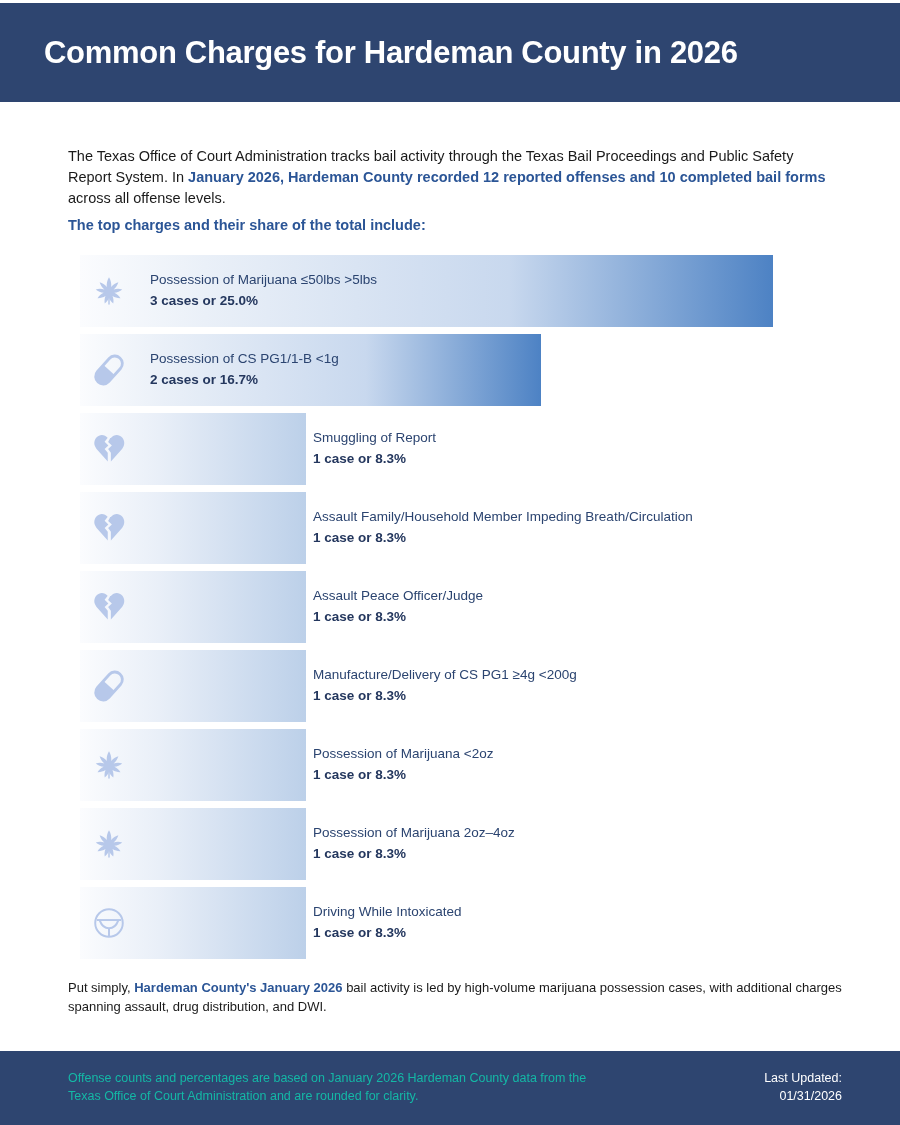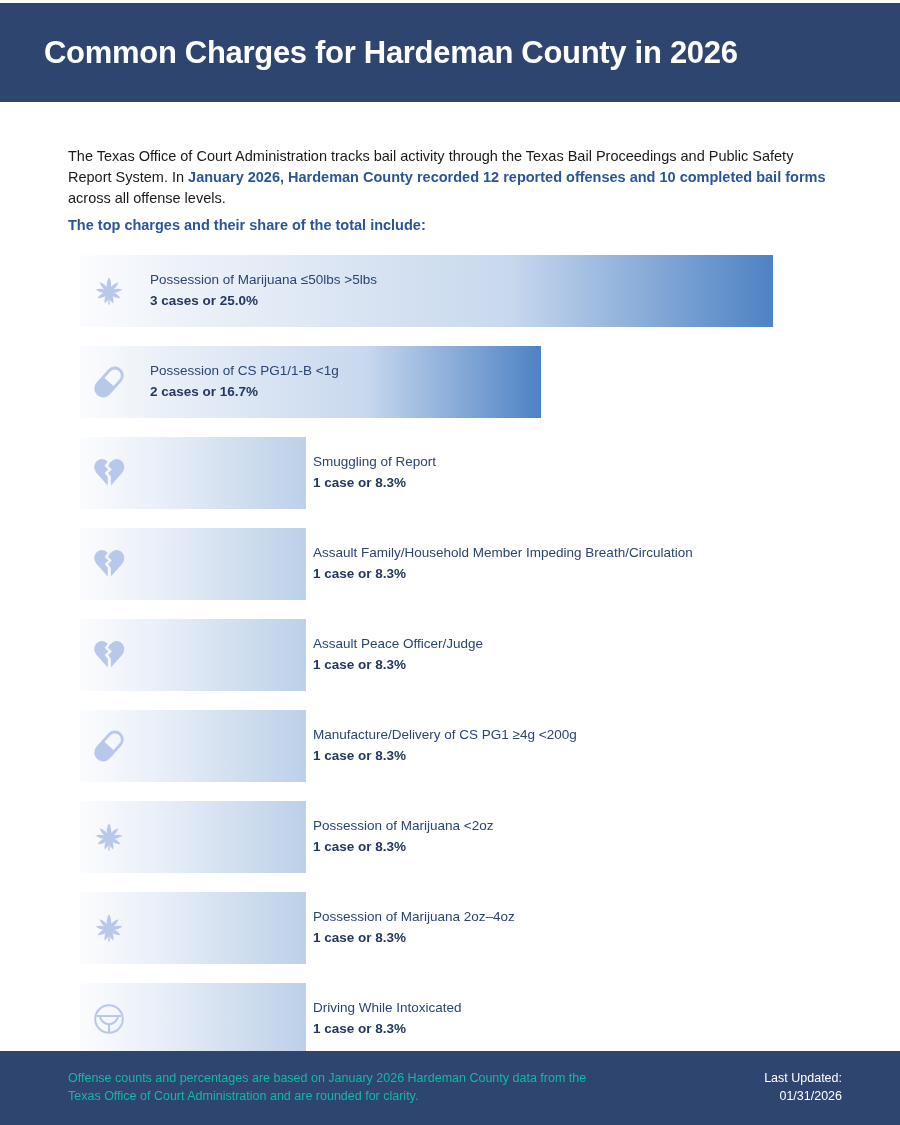--- a/index.html
+++ b/index.html
@@ -73,21 +73,21 @@
   
   .chart {
     position: absolute;
     left: 0;
     top: 255px;
     width: 900px;
   }
   .row {
     position: relative;
     height: 72px;
-    margin-bottom: 19px;
+    margin-bottom: 7px;
   }
   .bar {
     position: absolute;
     left: 80px;
     top: 0;
     height: 72px;
     background: linear-gradient(to right, #fbfcfe 0%, #eaf0f8 18%, #c8d8ee 62%, #4d82c4 100%);
   }
   .bar.short {
     background: linear-gradient(to right, #fbfcfe 0%, #e9eff8 35%, #bcd0e9 100%);
@@ -307,20 +307,23 @@
         </svg>
       </div>
       <div class="row-text" style="left:313px">
         <div class="row-label">Driving While Intoxicated</div>
         <div class="row-value">1 case or 8.3%</div>
       </div>
     </div>
 
   </div>
 
+  <div class="summary">
+    <span>Put simply, </span><span class="hl">Hardeman County's January 2026</span><span> bail activity is led by high-volume marijuana possession cases, with additional charges spanning assault, drug distribution, and DWI.</span>
+  </div>
 
   <div class="footer">
     <div class="footer-note">Offense counts and percentages are based on January 2026 Hardeman County data from the Texas Office of Court Administration and are rounded for clarity.</div>
     <div class="footer-updated">
       <div>Last Updated:</div>
       <div>01/31/2026</div>
     </div>
   </div>
 
 </div>

